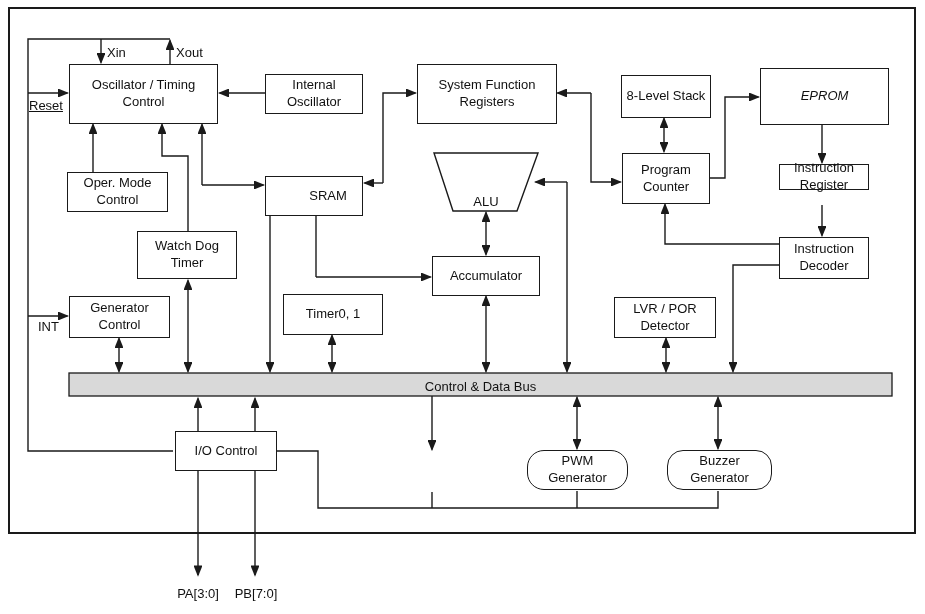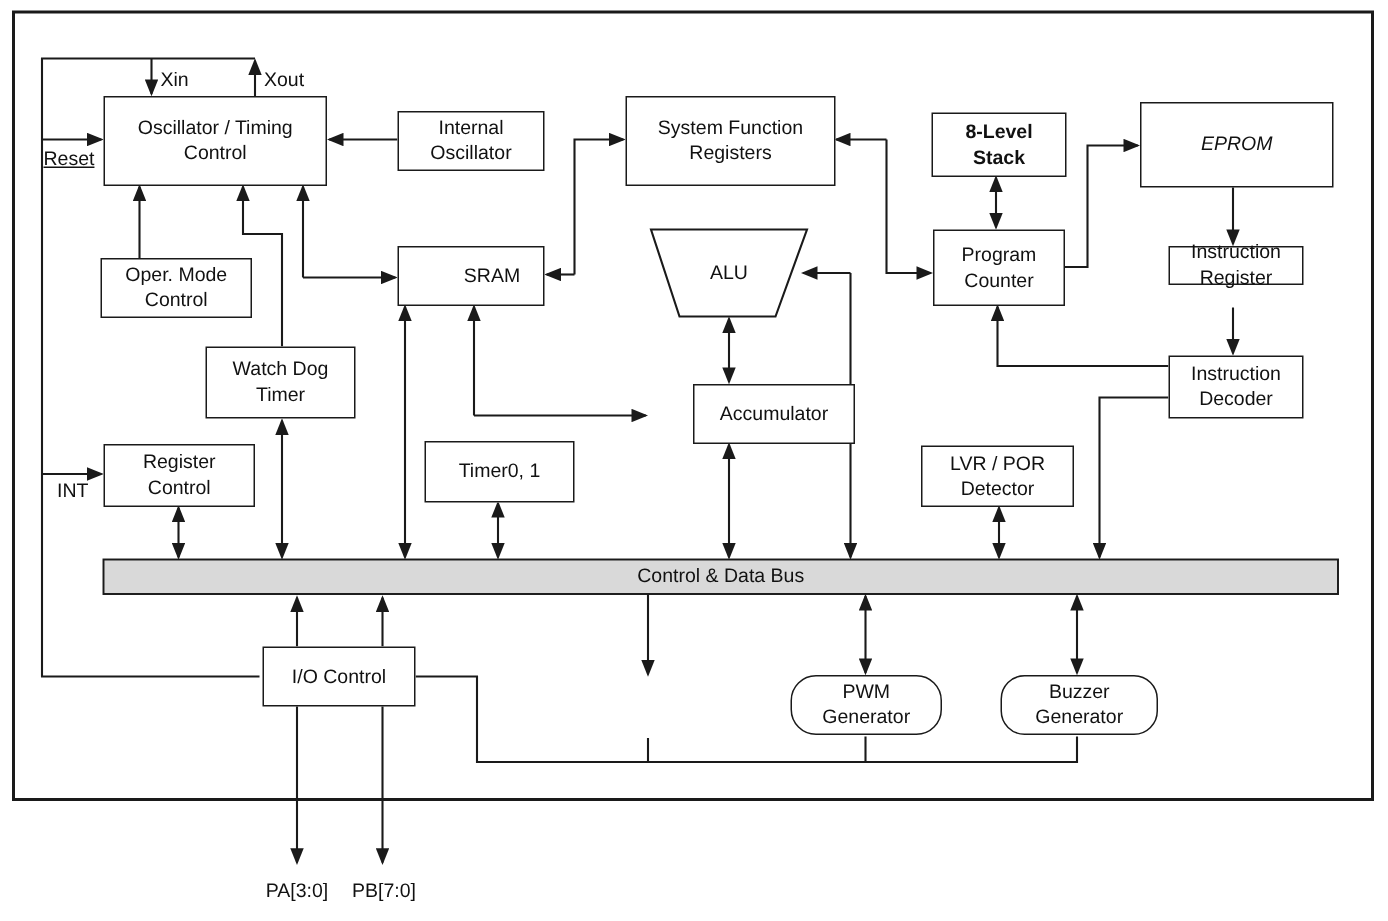--- a/index.html
+++ b/index.html
@@ -13,21 +13,21 @@
   #wires rect.bus{fill:#d9d9d9;stroke-width:1.3;}
   #wires polygon.alu{fill:#ffffff;stroke-width:1.4;}
   #wires marker path{fill:#1a1a1a;stroke:none;}
   .box{
     position:absolute;box-sizing:border-box;background:#ffffff;
     border:1.5px solid #1a1a1a;display:flex;align-items:center;justify-content:center;
     text-align:center;font-size:13px;line-height:1.3;padding:1px 4px;
   }
   .ghost{ 
     position:absolute;box-sizing:border-box;background:transparent;border:none;
-    display:flex;align-items:center;justify-content:center;text-align:center;
+    display:flex;align-items:flex-end;justify-content:center;text-align:center;
     font-size:13px;line-height:1.3;
   }
   .pin{position:absolute;font-size:13px;line-height:1;white-space:nowrap;}
   .pin.centered{transform:translateX(-50%);}
 </style>
 </head>
 <body>
 
 <div id="stage">
 
@@ -90,52 +90,52 @@
 
   <div class="box" style="left:69px;top:64px;width:149px;height:60px;">
       <span>Oscillator / Timing Control</span>
     </div>
   <div class="box" style="left:265px;top:74px;width:98px;height:40px;">
       <span>Internal Oscillator</span>
     </div>
   <div class="box" style="left:417px;top:64px;width:140px;height:60px;">
       <span>System Function Registers</span>
     </div>
-  <div class="box" style="left:621px;top:75px;width:90px;height:43px;font-weight:bold;">
+  <div class="box" style="left:621px;top:75px;width:90px;height:43px;">
       <span>8-Level Stack</span>
     </div>
   <div class="box" style="left:760px;top:68px;width:129px;height:57px;font-style:italic;">
       <span>EPROM</span>
     </div>
   <div class="box" style="left:67px;top:172px;width:101px;height:40px;">
       <span>Oper. Mode Control</span>
     </div>
-  <div class="box" style="left:265px;top:164px;width:98px;height:40px;padding-left:32px;">
+  <div class="box" style="left:265px;top:176px;width:98px;height:40px;padding-left:32px;">
       <span>SRAM</span>
     </div>
   <div class="ghost" style="left:434px;top:153px;width:104px;height:58px;">
       <span>ALU</span>
     </div>
   <div class="box" style="left:622px;top:153px;width:88px;height:51px;">
       <span>Program Counter</span>
     </div>
   <div class="box" style="left:779px;top:164px;width:90px;height:26px;">
       <span>Instruction Register</span>
     </div>
   <div class="box" style="left:137px;top:231px;width:100px;height:48px;">
       <span>Watch Dog Timer</span>
     </div>
-  <div class="box" style="left:432px;top:256px;width:108px;height:40px;margin-left:30px;">
+  <div class="box" style="left:432px;top:256px;width:108px;height:40px;">
       <span>Accumulator</span>
     </div>
   <div class="box" style="left:779px;top:237px;width:90px;height:42px;">
       <span>Instruction Decoder</span>
     </div>
   <div class="box" style="left:69px;top:296px;width:101px;height:42px;">
-      <span>Register Control</span>
+      <span>Generator Control</span>
     </div>
   <div class="box" style="left:283px;top:294px;width:100px;height:41px;">
       <span>Timer0, 1</span>
     </div>
   <div class="box" style="left:614px;top:297px;width:102px;height:41px;">
       <span>LVR / POR Detector</span>
     </div>
   <div class="ghost" style="left:69px;top:373px;width:823px;height:23px;">
       <span>Control &amp; Data Bus</span>
     </div>

